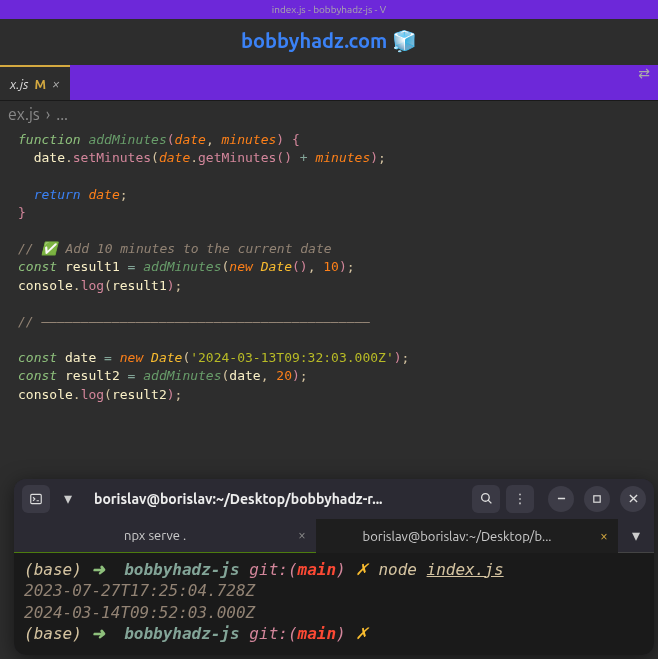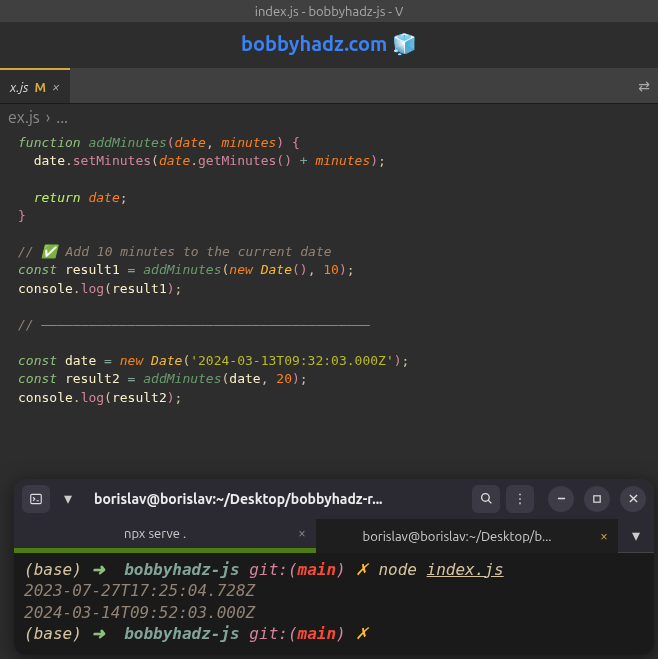--- a/index.html
+++ b/index.html
@@ -7,36 +7,35 @@
       width: 658px;
       height: 659px;
       background: #2d2d2d;
       font-family: 'Segoe UI', Ubuntu, sans-serif;
       color: #ccc;
       overflow: hidden;
       position: relative;
     }
     .top-title {
       text-align: center;
-      font-size: 13px;
+      font-size: 10px;
       color: #aaa;
       padding: 4px 0;
-      background: #404040;
+      background: #6d28d9;
     }
     .url-bar {
       text-align: center;
       font-size: 20px;
       font-weight: 600;
       color: #3b82f6;
       padding: 10px 0 12px;
     }
     .tabs-row {
       display: flex;
-      align-items: center;
-      background: #404040;
+      background: #6d28d9;
       height: 36px;
       position: relative;
       border-bottom: 1px solid #1a1a1a;
     }
     .tab {
       display: flex;
       align-items: center;
       gap: 6px;
       padding: 0 10px;
       height: 100%;
@@ -75,21 +74,21 @@
     .fn { color: #689d6a; }
     .var { color: #fbf1c7; font-style: normal; }
     .method { color: #d3869b; font-style: normal; }
     .param { color: #fe8019; }
     .punct { color: #d5c4a1; font-style: normal; }
     .op { color: #83a598; font-style: normal; }
     .brace { color: #d3869b; font-style: normal; }
     .comment { color: #928374; font-style: italic; }
     .str { color: #b8bb26; font-style: normal; }
     .num { color: #fe8019; font-style: normal; }
-    .ret { color: #bef264; font-style: italic; }
+    .ret { color: #3b82f6; font-style: italic; }
     .new { color: #fe8019; font-style: italic; }
     .cls { color: #fabd2f; font-style: italic; }
 
     .terminal {
       position: absolute;
       left: 14px;
       right: 4px;
       bottom: 4px;
       background: #2b2a33;
       border-radius: 12px;
@@ -150,21 +149,21 @@
       align-items: stretch;
     }
     .term-tab {
       flex: 1;
       display: flex;
       align-items: center;
       justify-content: center;
       gap: 12px;
       font-size: 13px;
       color: #ccc;
-      border-bottom: 5px solid #4d7c0f;
+      border-bottom: 1px solid #4d7c0f;
       position: relative;
       padding: 0 10px;
     }
     .term-tab.active {
       background: #1e1e1e;
       border-bottom: none;
     }
     .term-tab-close {
       color: #888;
       font-size: 14px;

